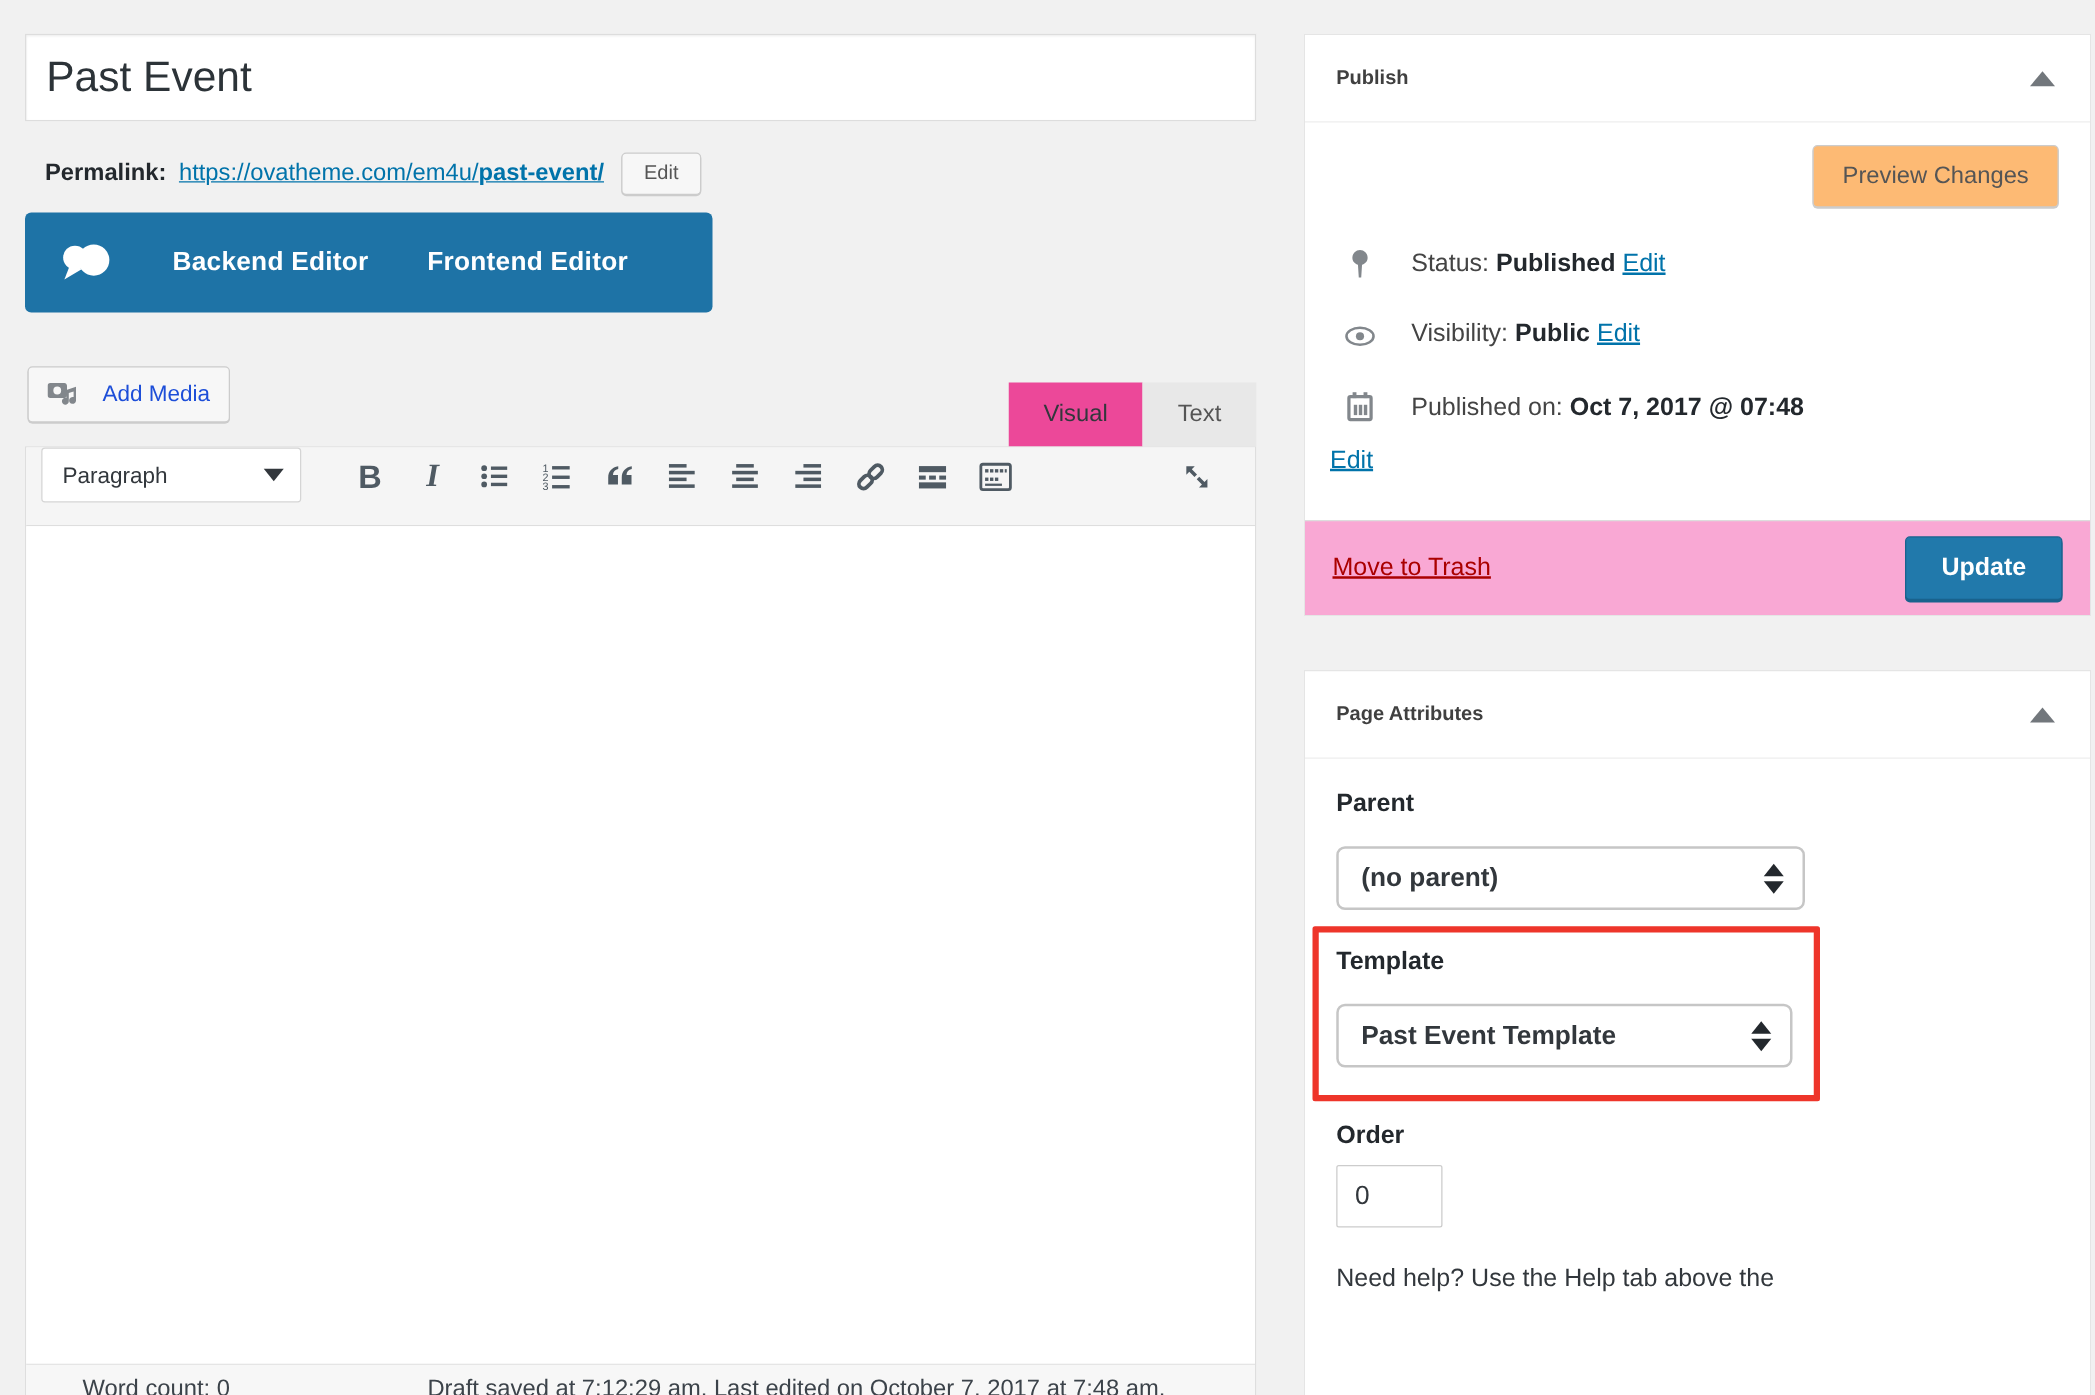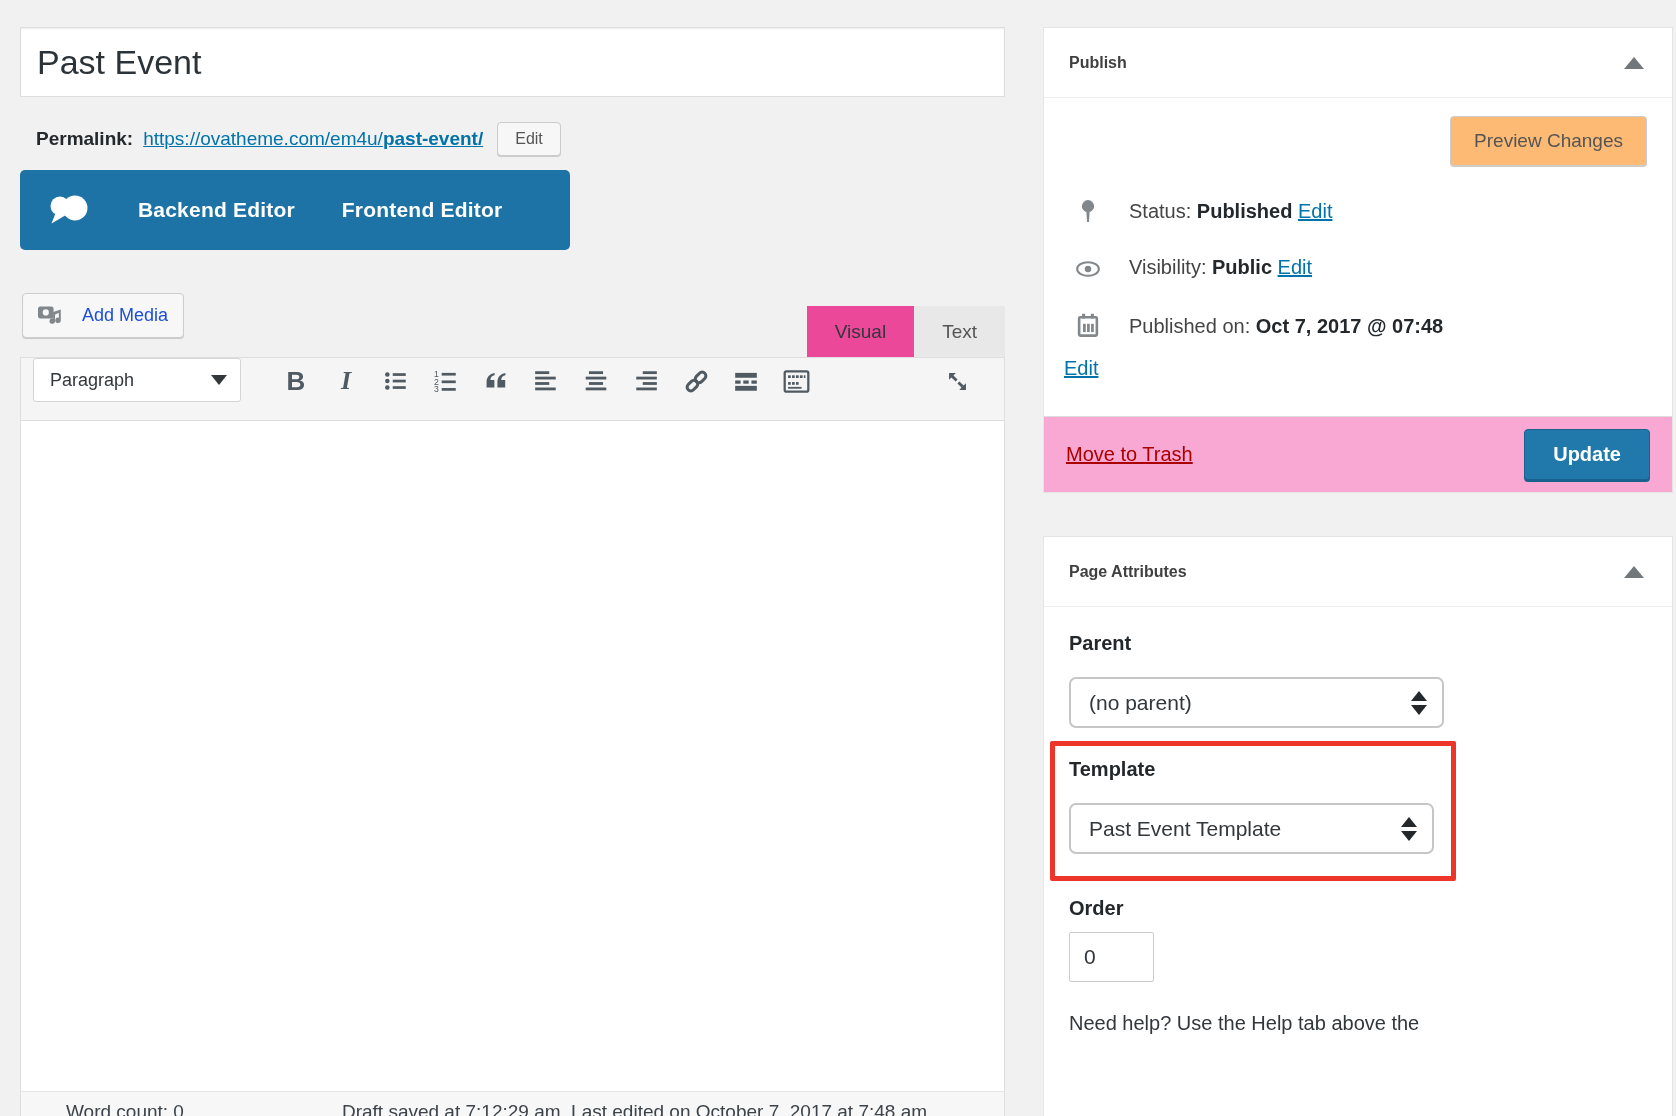--- a/index.html
+++ b/index.html
@@ -92,21 +92,21 @@
   .btn-primary {
     background:#2179ab; border:1px solid #19628d; border-radius:4px; box-shadow:0 2px 0 #19628d;
     color:#fff; font-size:20px; font-weight:600; padding:13px 28px; cursor:pointer;
   }
   .attr-panel { margin-top:43px; }
   .attr-body { padding:25px 25px 120px 25px; }
   .attr-label { font-size:20px; font-weight:bold; color:#23282d; }
   .wp-select {
     width:375px; height:51px; background:#fff; border:2px solid #c6c6c6; border-radius:7px;
     display:flex; align-items:center; justify-content:space-between; padding:0 15px 0 18px;
-    font-size:21px; color:#32373c; margin-top:22px; cursor:pointer;
+    font-size:21px; color:#32373c; margin-top:22px; cursor:pointer;font-weight:bold;
   }
   .updown { display:flex; flex-direction:column; gap:4px; }
   .updown i { display:block; width:0; height:0; border-left:8px solid transparent; border-right:8px solid transparent; }
   .updown .u { border-bottom:10px solid #23282d; }
   .updown .d { border-top:10px solid #23282d; }
   .red-box {
     width:406px; margin:13px 0 0 -19px; border:5px solid #ee352a; border-radius:2px;
     padding:12px 0 22px 14px;
   }
   .red-box .wp-select { width:365px; }

